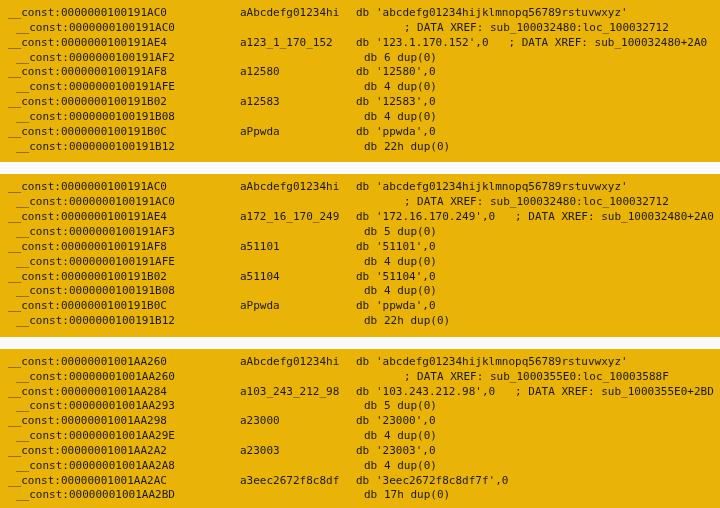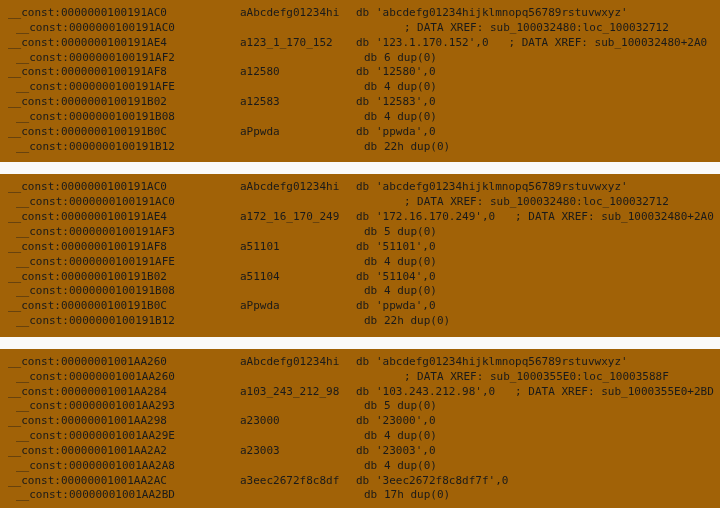--- a/index.html
+++ b/index.html
@@ -1,16 +1,16 @@
 <!DOCTYPE html>
 <html><head>
 <meta charset="utf-8">
 <style>
   html,body{margin:0;padding:0;background:#fafafa;font-family:ui-monospace,SFMono-Regular,Menlo,Consolas,monospace;font-size:11px;line-height:1.35;color:#1a1a1a}
-  .block{background:#a16207;padding:6px 8px 8px;margin:0 0 12px 0;white-space:pre;overflow-x:auto}
+  .block{background:#eab308;padding:6px 8px 8px;margin:0 0 12px 0;white-space:pre;overflow-x:auto}
   .row{display:block}
   .col-label{display:inline-block;width:232px}
   .col-label.sub{padding-left:8px}
   .col-symbol{display:inline-block;width:116px}
   .col-kw{display:inline-block;width:20px;color:#1a1a1a}
   .col-data{display:inline-block}
   .col-xref{color:#1a1a1a}
 </style>
 </head>
 <body>

